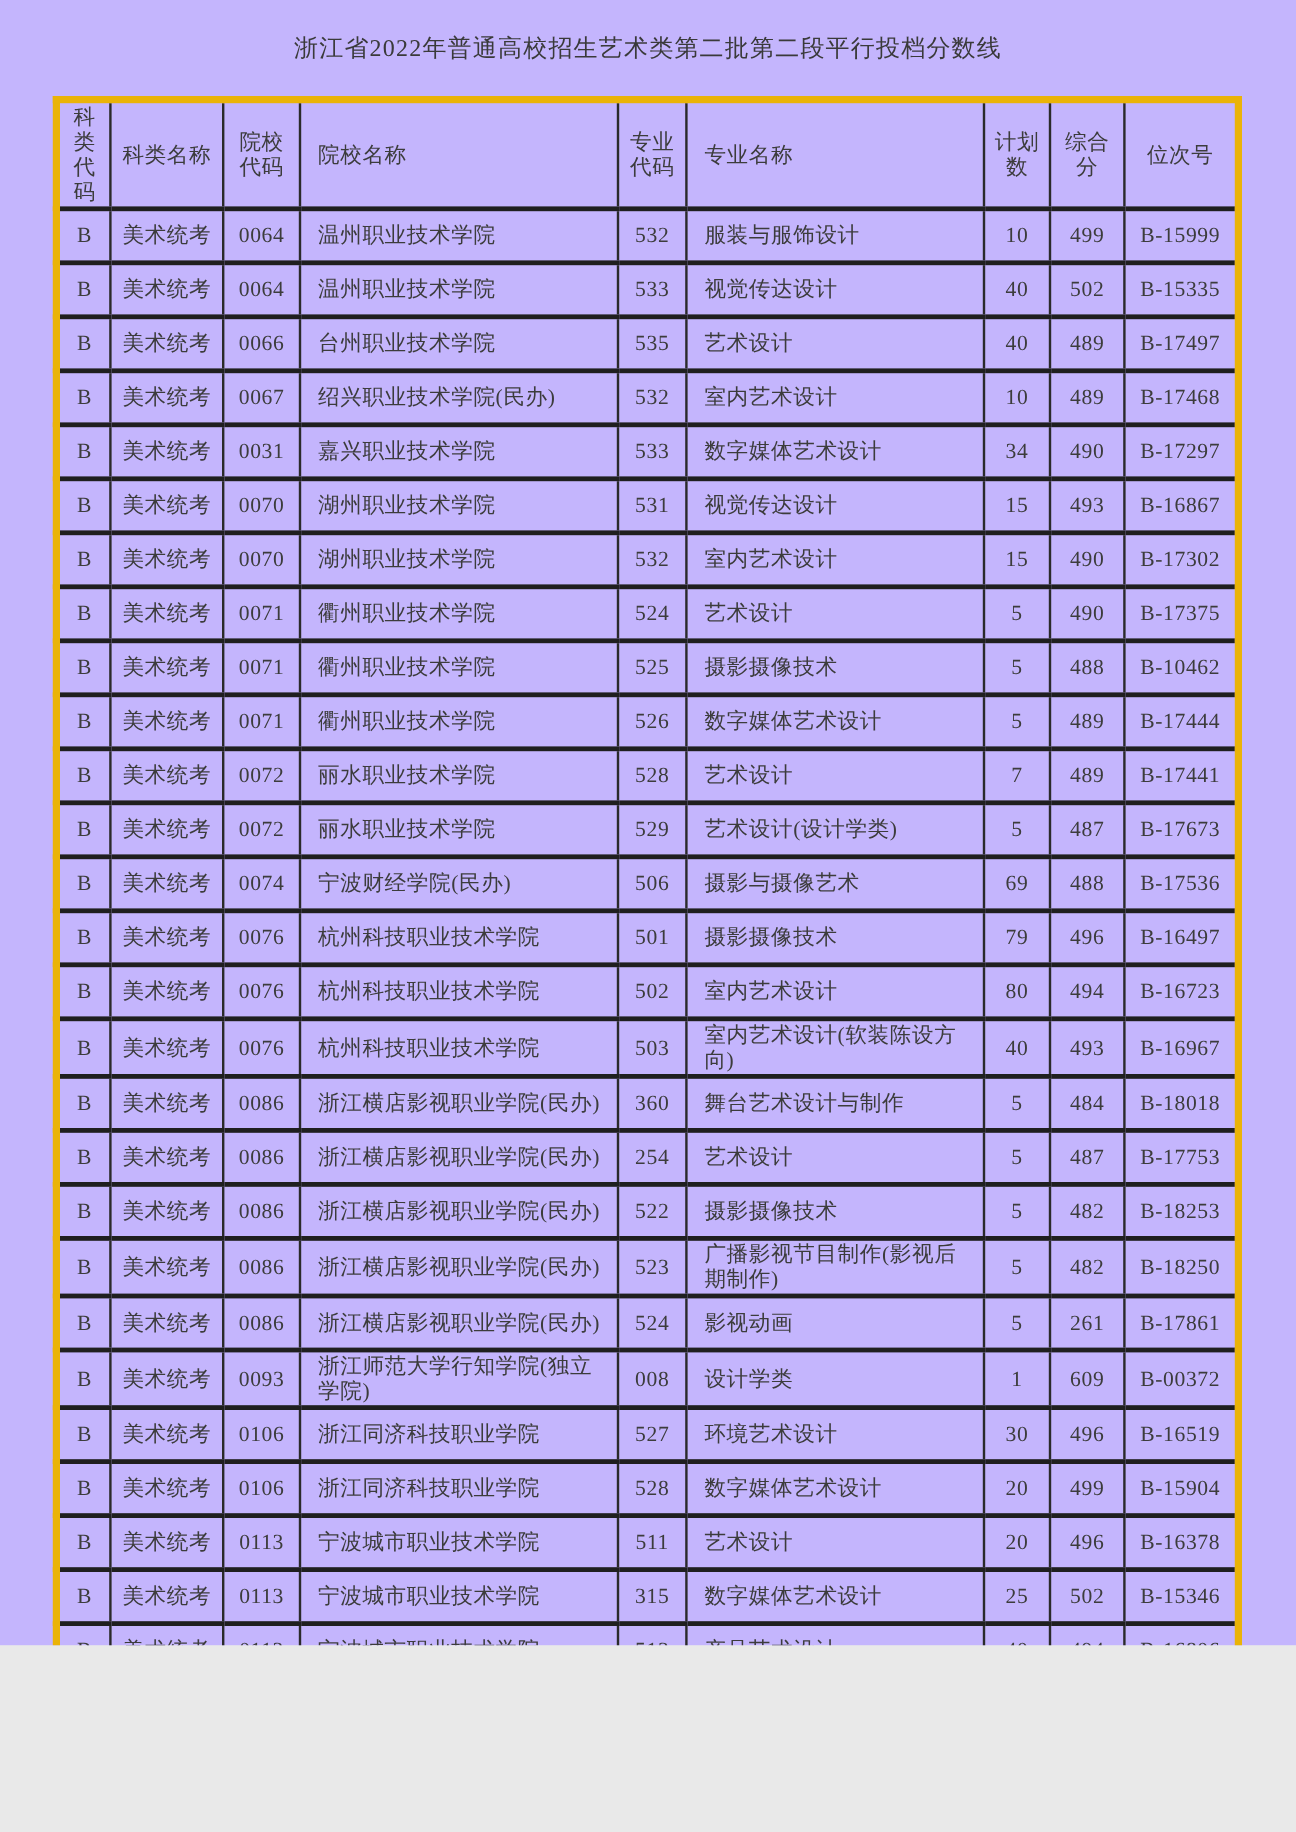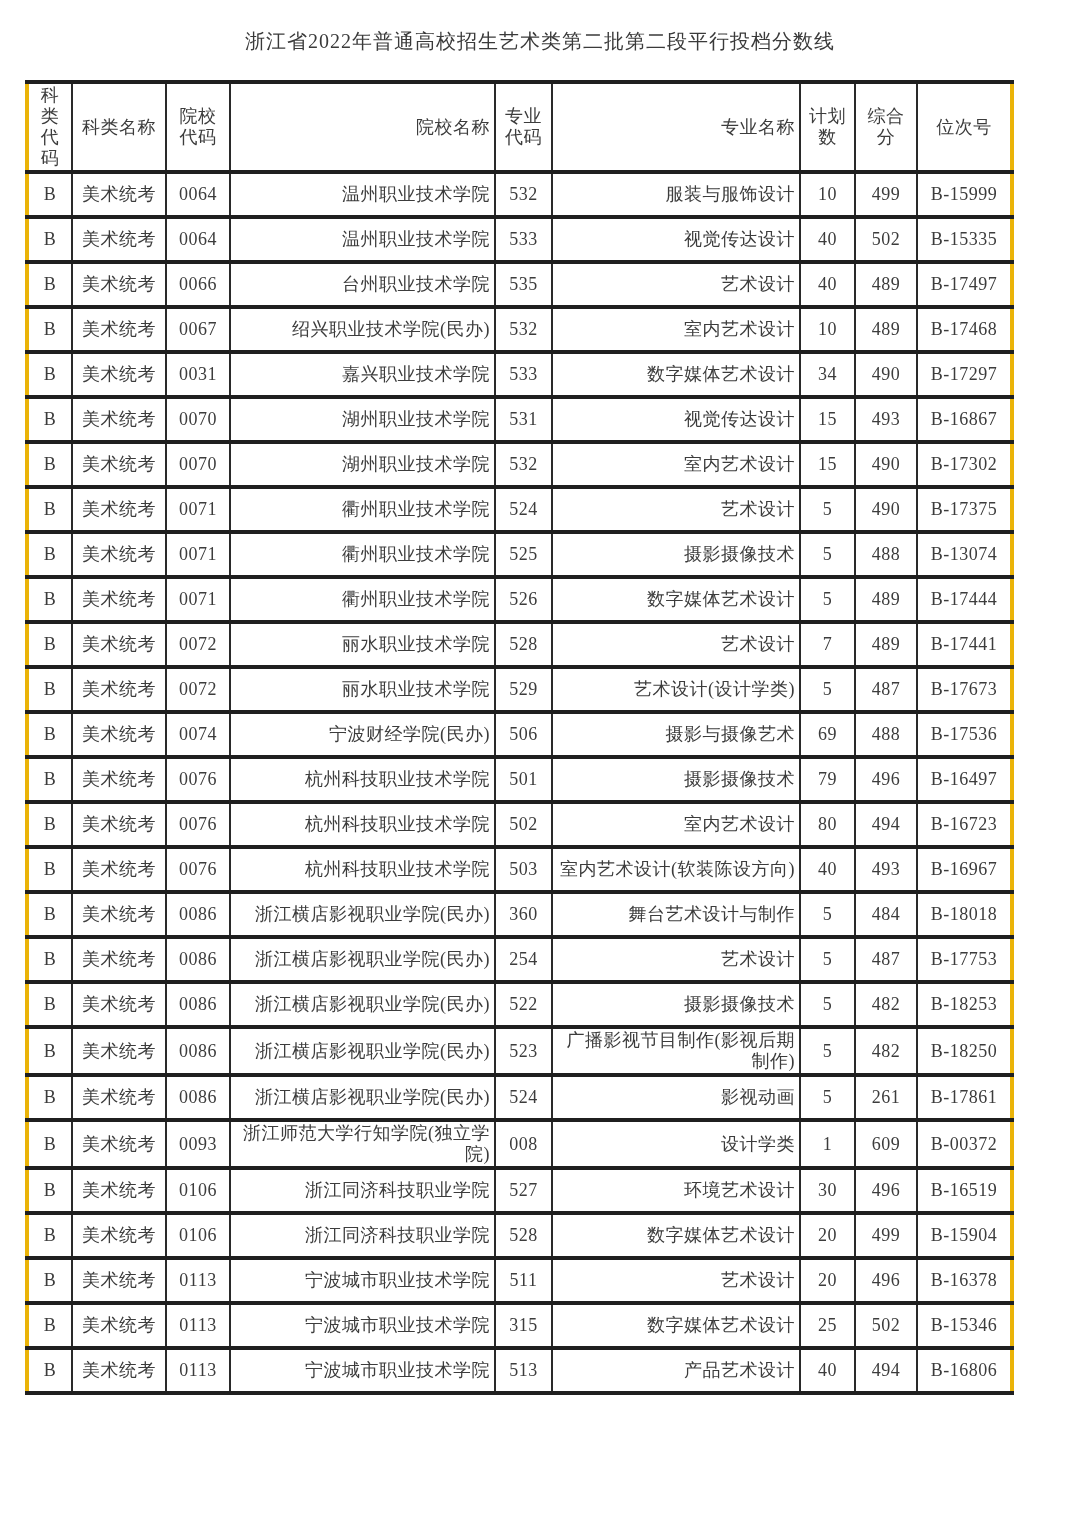--- a/index.html
+++ b/index.html
@@ -4,41 +4,41 @@
 <style>
   * { box-sizing: border-box; }
   html, body { margin: 0; padding: 0; }
   body {
     background: #e9e9e9;
     font-family: "Liberation Serif", "DejaVu Serif", serif;
   }
   .page {
     position: relative;
     width: 1080px;
-    height: 1527px;
+    height: 1371px;
     margin: 0 auto;
-    background: #ffffff;
+    background: #c4b5fd;
     color: #383838;
     overflow: hidden;
   }
   .doc-title {
     padding-top: 28px;
     text-align: center;
     font-size: 20px;
     line-height: 26px;
     letter-spacing: 1px;
     color: #3a3a3a;
   }
   table.score-table {
     border-collapse: collapse;
     table-layout: fixed;
     width: 985px;
-    margin-left: 25px;
+    margin-left: 44px;
     margin-top: 26px;
-    border: 4px solid #eab308;
+    border: 6px solid #eab308;
   }
   .score-table th, .score-table td {
     border-left: 2px solid #2a2a2a;
     border-right: 2px solid #2a2a2a;
     border-top: 4px solid #1f1f1f;
     border-bottom: 4px solid #1f1f1f;
     padding: 1px 4px;
     font-size: 18px;
     font-weight: normal;
     text-align: center;
@@ -51,22 +51,22 @@
     height: 48px;
     white-space: pre-line;
     line-height: 21px;
   }
   .score-table td {
     height: 45px;
     line-height: 21px;
     word-break: break-all;
   }
   .score-table th.al, .score-table td.al {
-    text-align: right;
-    padding-left: 4px;
+    text-align: left;
+    padding-left: 14px;
   }
   .doc-footer {
     margin-top: 27px;
     text-align: center;
     font-size: 18px;
     color: #3a3a3a;
     letter-spacing: 1px;
   }
 </style>
 </head>
@@ -197,21 +197,21 @@
         </tr>
         <tr>
           <td>B</td>
           <td>美术统考</td>
           <td>0071</td>
           <td class="al">衢州职业技术学院</td>
           <td>525</td>
           <td class="al">摄影摄像技术</td>
           <td>5</td>
           <td>488</td>
-          <td>B-13074</td>
+          <td>B-10462</td>
         </tr>
         <tr>
           <td>B</td>
           <td>美术统考</td>
           <td>0071</td>
           <td class="al">衢州职业技术学院</td>
           <td>526</td>
           <td class="al">数字媒体艺术设计</td>
           <td>5</td>
           <td>489</td>

